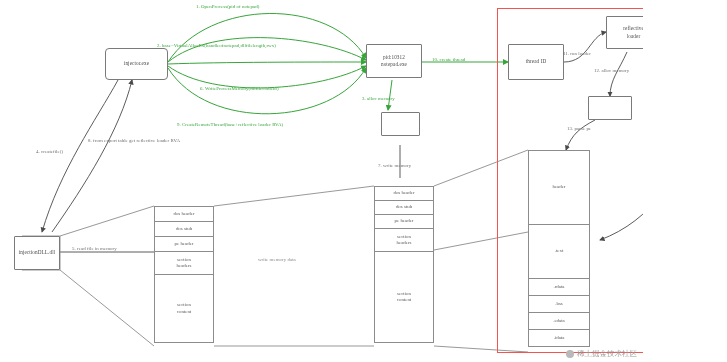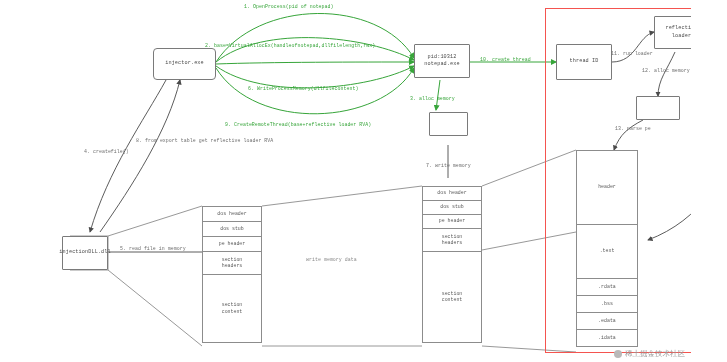--- a/index.html
+++ b/index.html
@@ -1,21 +1,20 @@
 <!DOCTYPE html>
 <html><head>
 <meta charset="utf-8">
 <style>
   html,body{margin:0;padding:0;background:#ffffff;}
   #root{
     position:relative;width:643px;height:362px;
     background:#ffffff;
-    font-family:Liberation Mono, monospace;
+    font-family:Liberation Serif, serif;
     overflow:hidden;
-    margin-left:48px;
   }
   #svg-layer{position:absolute;left:0;top:0;width:727px;height:362px;}
   .node{
     position:absolute;box-sizing:border-box;
     border:1px solid #7a7a7a;background:#ffffff;
     display:flex;align-items:center;justify-content:center;
     text-align:center;color:#4a4a4a;
     font-size:5.2px;line-height:1.35;letter-spacing:.1px;
     border-radius:1px;
   }

